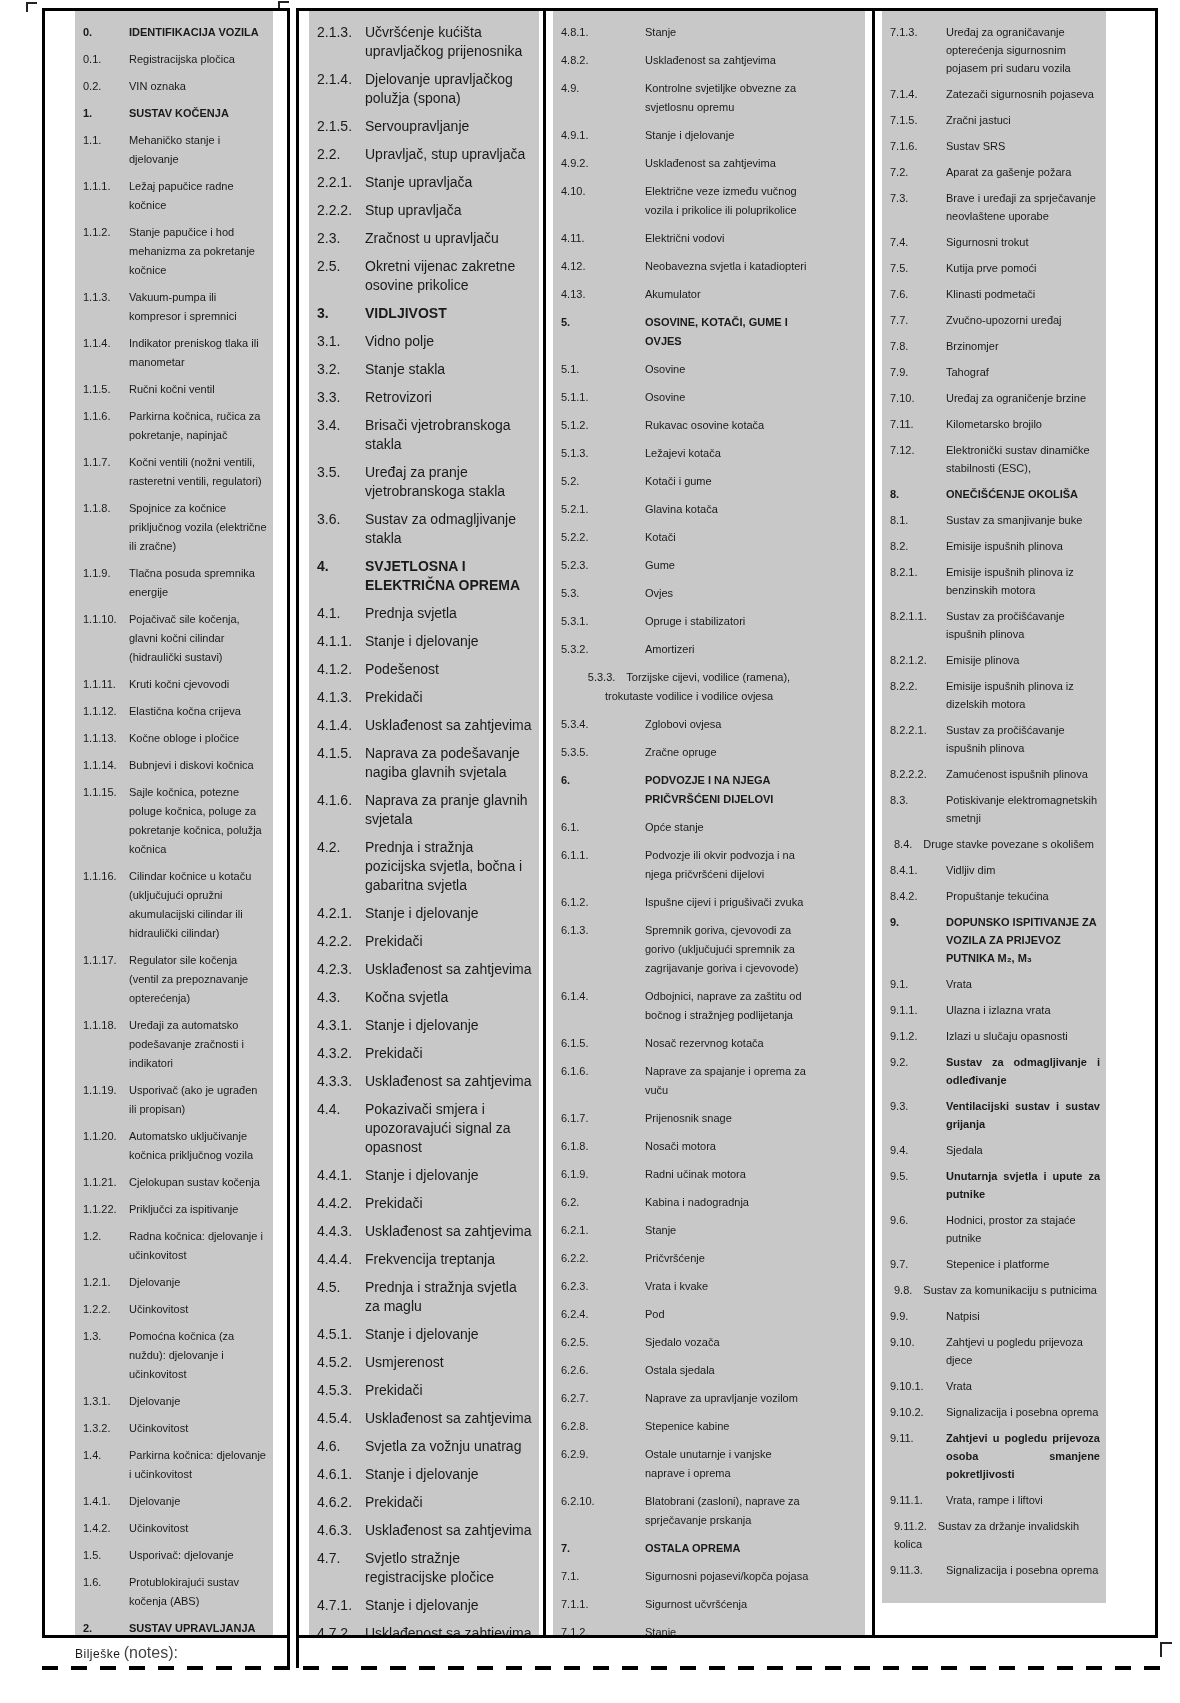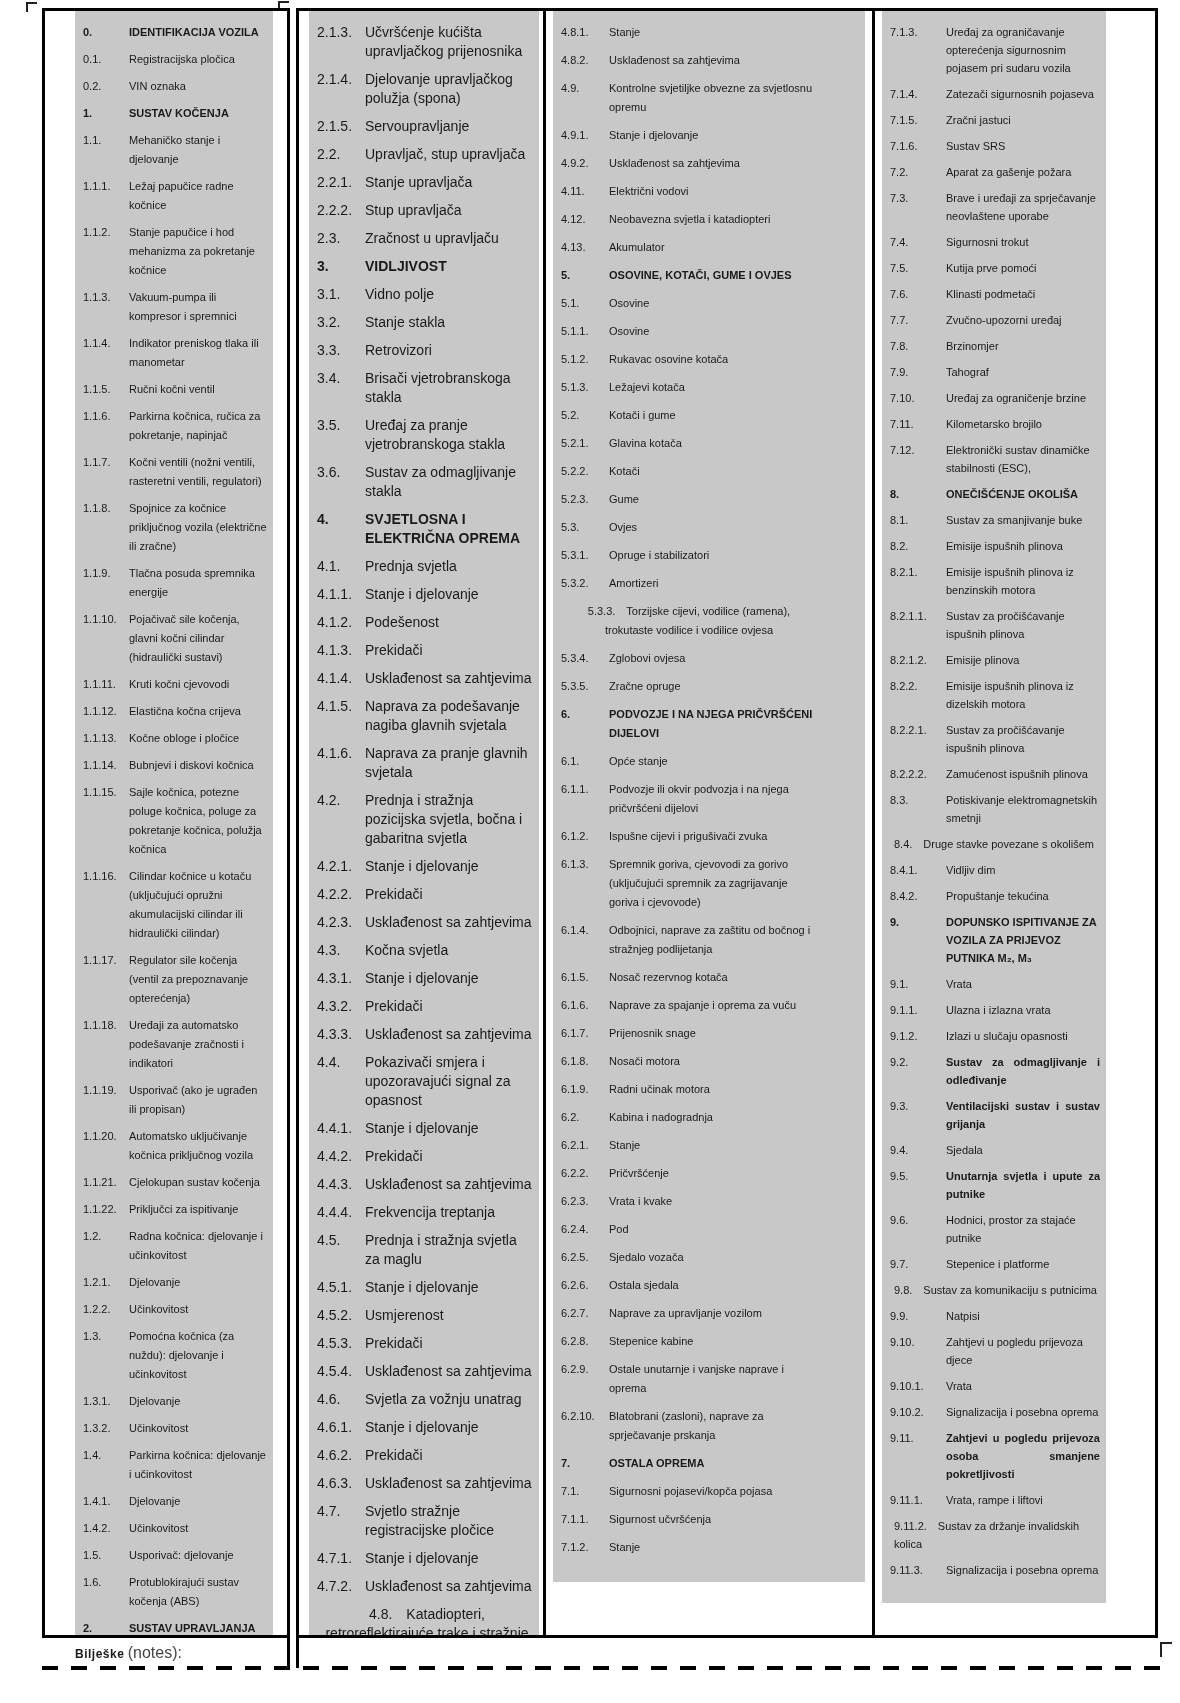--- a/index.html
+++ b/index.html
@@ -10,31 +10,31 @@
   .frame2{left:296px;width:862px;height:1630px;}
   .vdiv{position:absolute;top:0;width:3px;height:100%;background:#000;}
   .panel{position:absolute;top:0;background:#c8c8c8;box-sizing:border-box;padding:12px 6px 16px 8px;}
   .panel1{left:30px;width:198px;}
   .panel2{left:10px;width:230px;}
   .panel3{left:254px;width:312px;padding-right:52px;}
   .panel4{left:583px;width:224px;}
   .item{display:flex;align-items:flex-start;}
   .col1 .item{margin-bottom:8px;line-height:19px;font-size:11px;}
   .col2 .item{margin-bottom:9px;line-height:19px;font-size:14px;}
-  .col3 .item{margin-bottom:9px;line-height:19px;font-size:11px;}
+  .col3 .item{margin-bottom:9px;line-height:19px;font-size:11px;gap:36px;}
   .col4 .item{margin-bottom:8px;line-height:18px;font-size:11px;}
   .num{flex:0 0 var(--numw);}
   .col1{--numw:46px;} .col2{--numw:48px;} .col3{--numw:48px;} .col4{--numw:56px;}
   .txt{flex:1;}
   .item.b{font-weight:bold;}
   .item.flush{display:block;padding-left:4px;}
   .item.flush.c{text-align:center;}
   .item.j .txt{text-align:justify;font-weight:bold;}
   .notes{position:absolute;left:75px;top:1644px;font-size:12px;}
-  .notes .nb{font-weight:bold;letter-spacing:.5px;margin-top:20px;}
+  .notes .nb{font-weight:normal;letter-spacing:.5px;margin-top:20px;}
   .notes .nr{font-size:16px;color:#444;}
   .cutline{position:absolute;left:42px;top:1666px;width:1126px;height:4px;
     background:repeating-linear-gradient(to right,#000 0 16px,transparent 16px 29px);}
   .dline{position:absolute;width:3px;background:#000;}
   .mark{position:absolute;border-color:#222;}
   .mark-tl{left:26px;top:2px;width:9px;height:8px;border-left:2px solid #222;border-top:2px solid #222;}
   .mark-t1{left:255px;top:9px;width:13px;height:2px;background:#222;}
   .mark-t2{left:278px;top:1px;width:9px;height:9px;border-left:2px solid #222;border-top:2px solid #222;}
   .mark-br{left:1160px;top:1642px;width:10px;height:13px;border-left:2px solid #222;border-top:2px solid #222;}
 </style>
@@ -234,20 +234,24 @@
           <span class="txt">Stanje upravljača</span>
         </div>
         <div class="item">
           <span class="num">2.2.2.</span>
           <span class="txt">Stup upravljača</span>
         </div>
         <div class="item">
           <span class="num">2.3.</span>
           <span class="txt">Zračnost u upravljaču</span>
         </div>
+        <div class="item">
+          <span class="num">2.5.</span>
+          <span class="txt">Okretni vijenac zakretne osovine prikolice</span>
+        </div>
         <div class="item b">
           <span class="num">3.</span>
           <span class="txt">VIDLJIVOST</span>
         </div>
         <div class="item">
           <span class="num">3.1.</span>
           <span class="txt">Vidno polje</span>
         </div>
         <div class="item">
           <span class="num">3.2.</span>
@@ -416,20 +420,24 @@
           <span class="num">4.9.</span>
           <span class="txt">Kontrolne svjetiljke obvezne za svjetlosnu opremu</span>
         </div>
         <div class="item">
           <span class="num">4.9.1.</span>
           <span class="txt">Stanje i djelovanje</span>
         </div>
         <div class="item">
           <span class="num">4.9.2.</span>
           <span class="txt">Usklađenost sa zahtjevima</span>
+        </div>
+        <div class="item">
+          <span class="num">4.10.</span>
+          <span class="txt">Električne veze između vučnog vozila i prikolice ili poluprikolice</span>
         </div>
         <div class="item">
           <span class="num">4.11.</span>
           <span class="txt">Električni vodovi</span>
         </div>
         <div class="item">
           <span class="num">4.12.</span>
           <span class="txt">Neobavezna svjetla i katadiopteri</span>
         </div>
         <div class="item">

